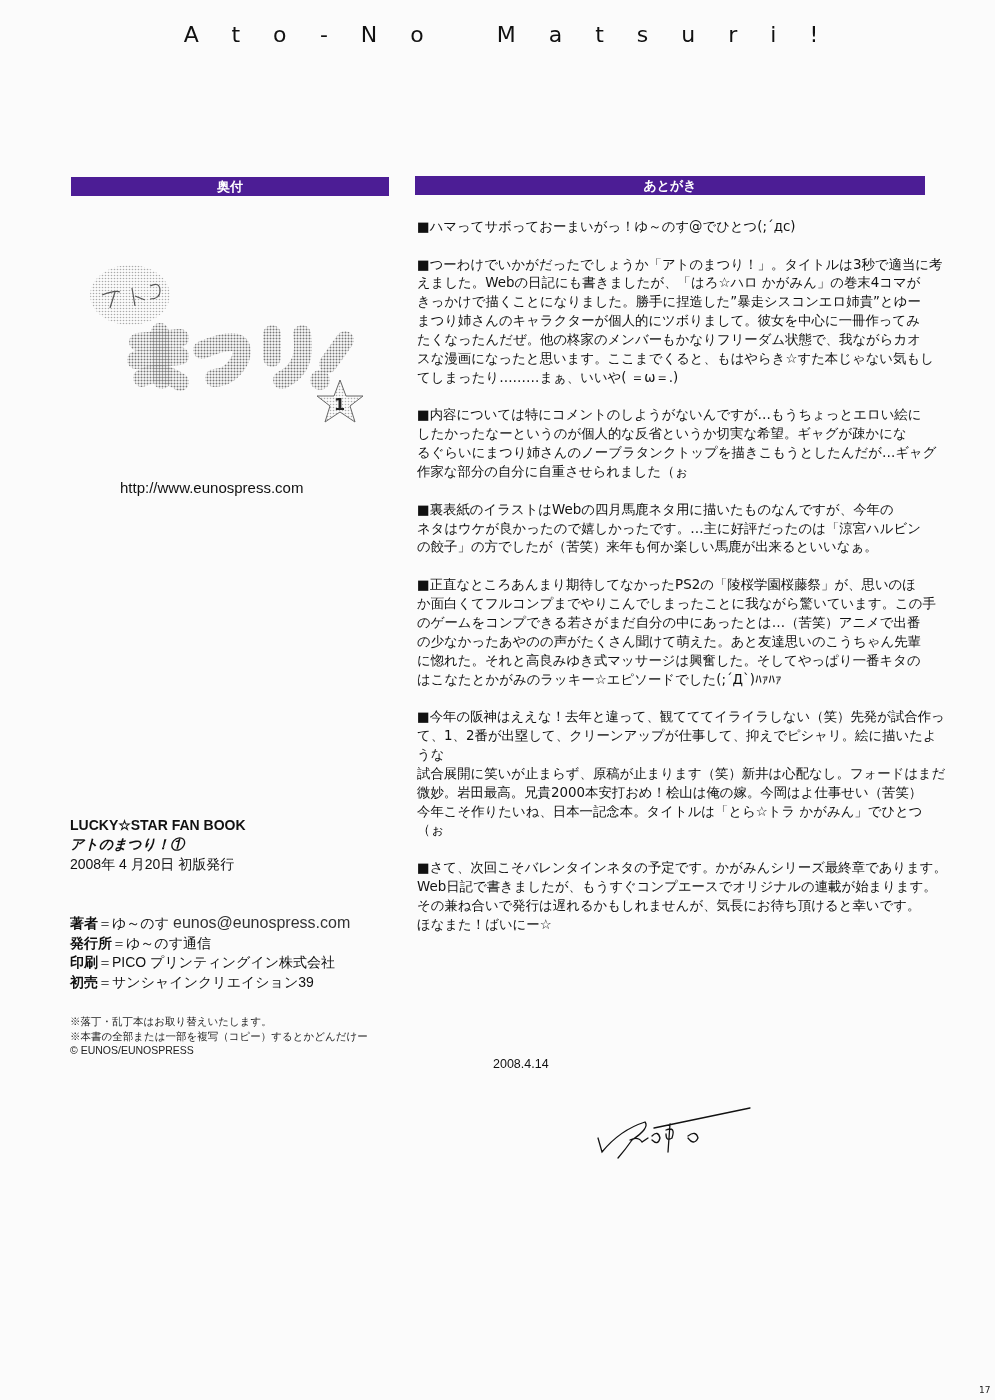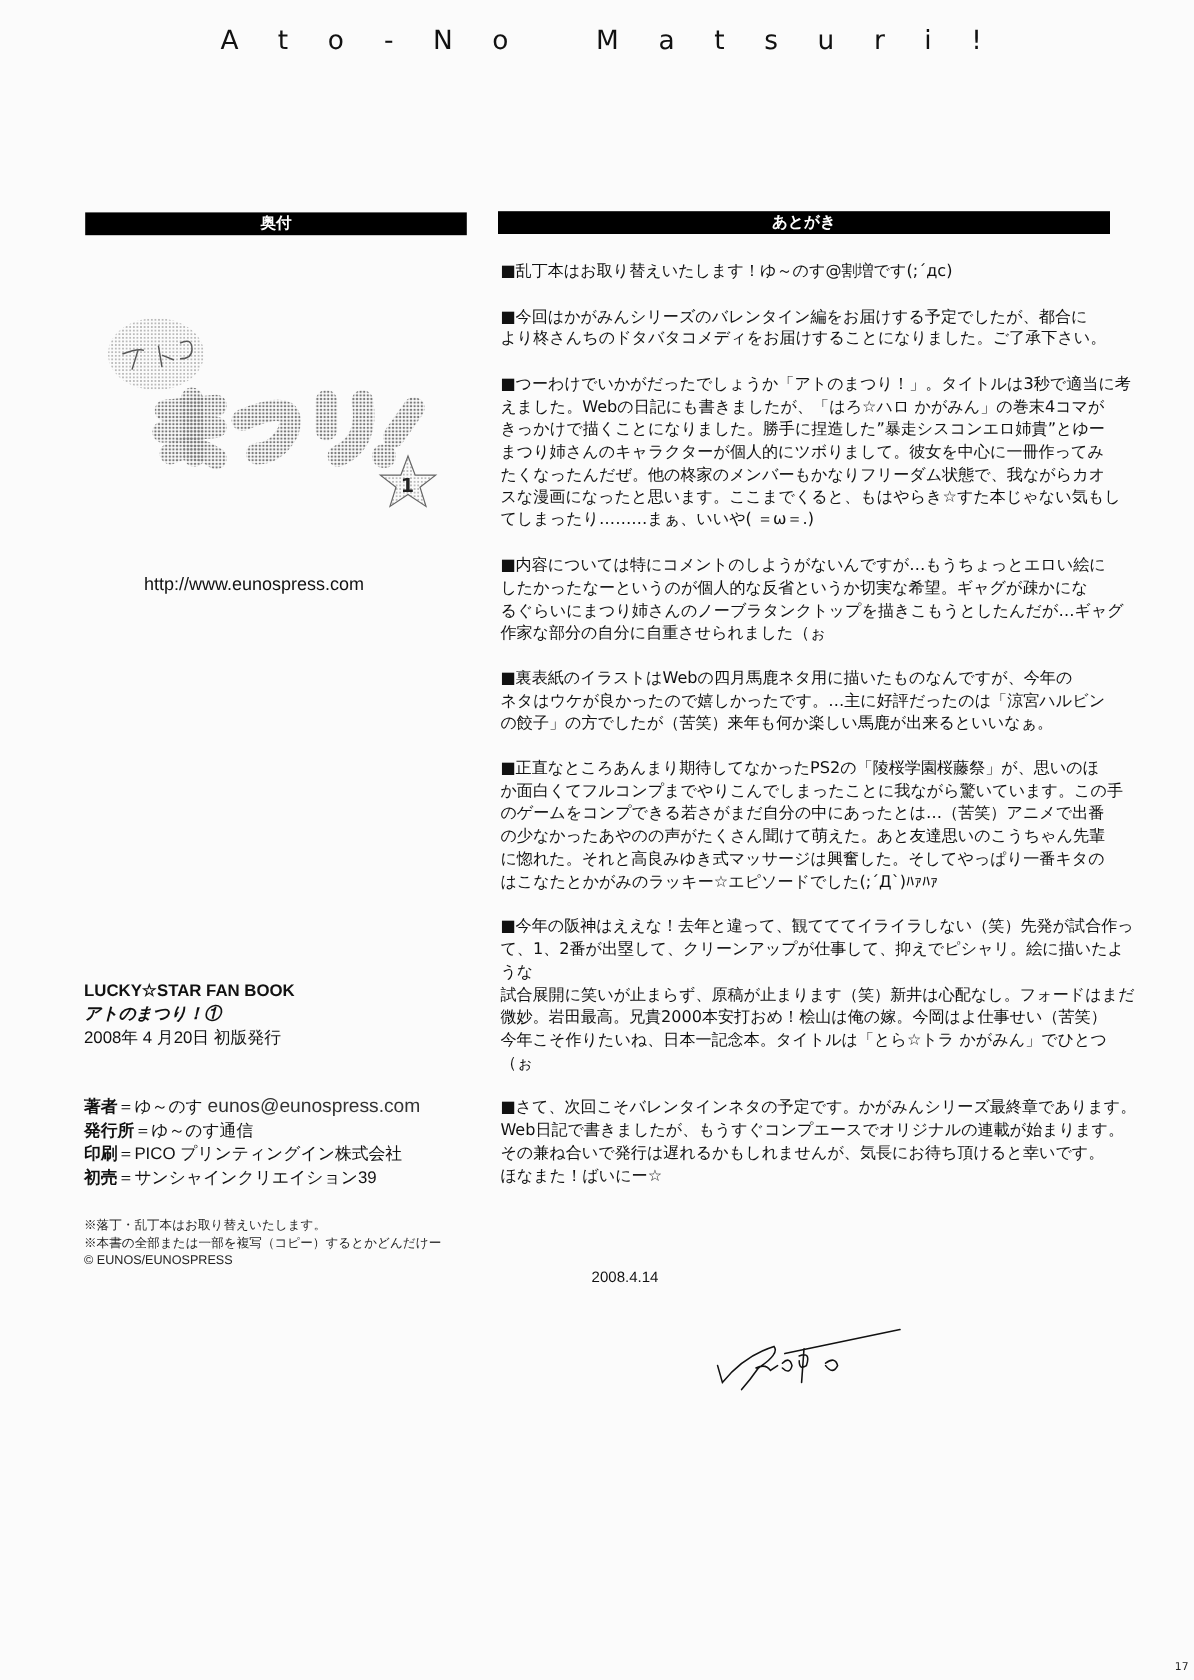--- a/index.html
+++ b/index.html
@@ -7,21 +7,21 @@
     width: 995px; height: 1400px; background: #fbfbfb; position: relative;
     overflow: hidden; color: #111;
     font-family: "DejaVu Sans", "Liberation Sans", sans-serif;
   }
   .header-title {
     position: absolute; left: 0; top: 22px; width: 995px; text-align: center;
     font-family: "DejaVu Sans", sans-serif; font-size: 22px; letter-spacing: 33px;
     color: #111; padding-left: 20px;
   }
   .section-bar {
-    position: absolute; background: #000000; color: #fff; font-weight: bold;
+    position: absolute; background: #4c1d95; color: #fff; font-weight: bold;
     font-size: 13px; text-align: center; line-height: 19px; height: 19px;
   }
   #colophon-bar { left: 71px; top: 177px; width: 318px; }
   #afterword-bar { left: 415px; top: 176px; width: 510px; }
 
   .logo { position: absolute; left: 80px; top: 250px; width: 300px; height: 200px; }
 
   .url { position: absolute; left: 120px; top: 479px; font-size: 15px; font-family: "Liberation Sans", sans-serif; color: #111; }
 
   .colophon-block { position: absolute; left: 70px; font-family: "Liberation Sans", sans-serif; }
@@ -94,23 +94,21 @@
 
 <div class="colophon-block notes">
   <div>※落丁・乱丁本はお取り替えいたします。</div>
   <div>※本書の全部または一部を複写（コピー）するとかどんだけー</div>
   <div>© EUNOS/EUNOSPRESS</div>
 </div>
 
 <div class="section-bar" id="afterword-bar">あとがき</div>
 
 <div class="afterword">
-  <p>■乱丁本はお取り替えいたします！ゆ～のす@割増です(;´дc)</p>
-  <p>■今回はかがみんシリーズのバレンタイン編をお届けする予定でしたが、都合に
-より柊さんちのドタバタコメディをお届けすることになりました。ご了承下さい。</p>
+  <p>■ハマってサボっておーまいがっ！ゆ～のす@でひとつ(;´дc)</p>
   <p>■つーわけでいかがだったでしょうか「アトのまつり！」。タイトルは3秒で適当に考
 えました。Webの日記にも書きましたが、「はろ☆ハロ かがみん」の巻末4コマが
 きっかけで描くことになりました。勝手に捏造した”暴走シスコンエロ姉貴”とゆー
 まつり姉さんのキャラクターが個人的にツボりまして。彼女を中心に一冊作ってみ
 たくなったんだぜ。他の柊家のメンバーもかなりフリーダム状態で、我ながらカオ
 スな漫画になったと思います。ここまでくると、もはやらき☆すた本じゃない気もし
 てしまったり………まぁ、いいや( ＝ω＝.)</p>
   <p>■内容については特にコメントのしようがないんですが…もうちょっとエロい絵に
 したかったなーというのが個人的な反省というか切実な希望。ギャグが疎かにな
 るぐらいにまつり姉さんのノーブラタンクトップを描きこもうとしたんだが…ギャグ

